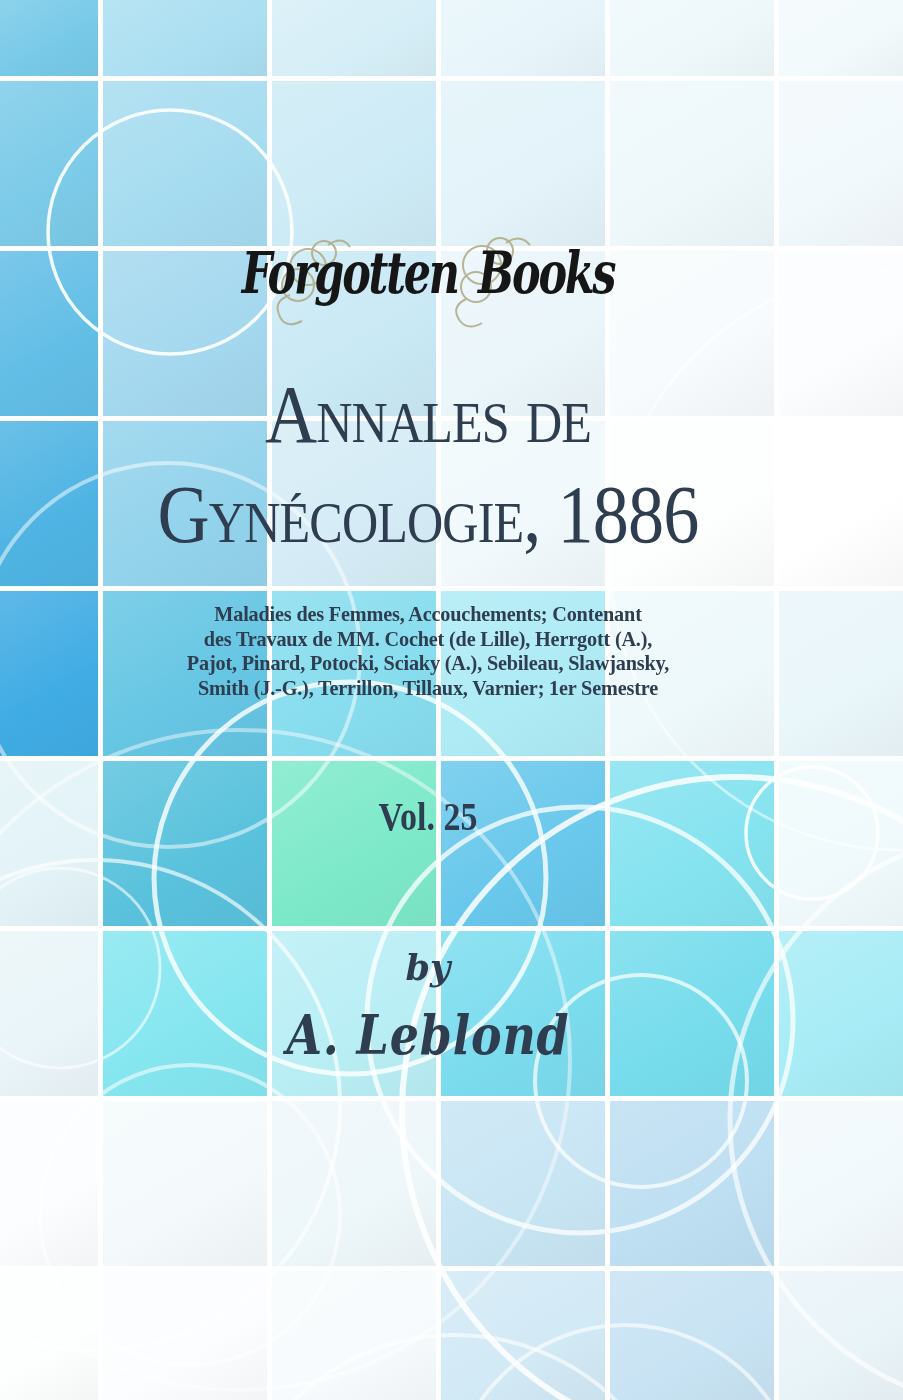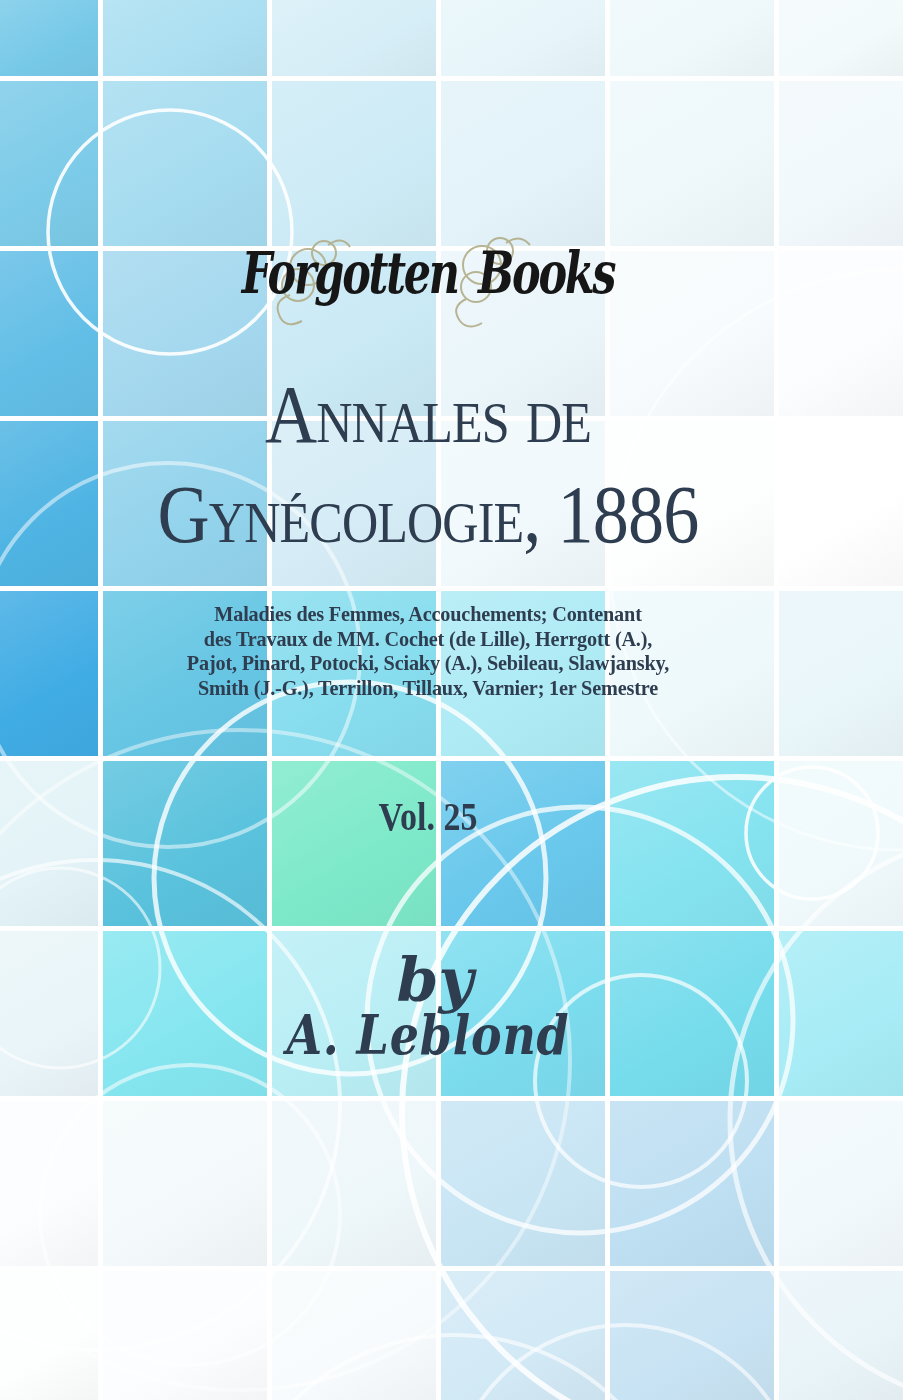--- a/index.html
+++ b/index.html
@@ -44,21 +44,21 @@
   .subtitle { top:602px; font-weight:bold; font-size:22px; line-height:24.5px;
     letter-spacing:-0.2px; transform:scaleX(0.92); transform-origin:50% 50%; }
 
   
   .volume { top:797px; font-weight:bold; font-size:40px; line-height:1;
     transform:scaleX(0.85); transform-origin:50% 50%; }
 
   
   .byline {
     top:950px; font-family:"DejaVu Serif",serif; font-style:italic; font-weight:600;
-    font-size:60px; line-height:1;margin-left:7px;
+    font-size:35px; line-height:1;
   }
   .author {
     top:1008px; font-family:"DejaVu Serif",serif; font-style:italic; font-weight:bold;
     font-size:54px; line-height:1; letter-spacing:1px;
     transform:scaleX(0.85); transform-origin:50% 50%;
   }
 </style>
 </head>
 <body>
 

